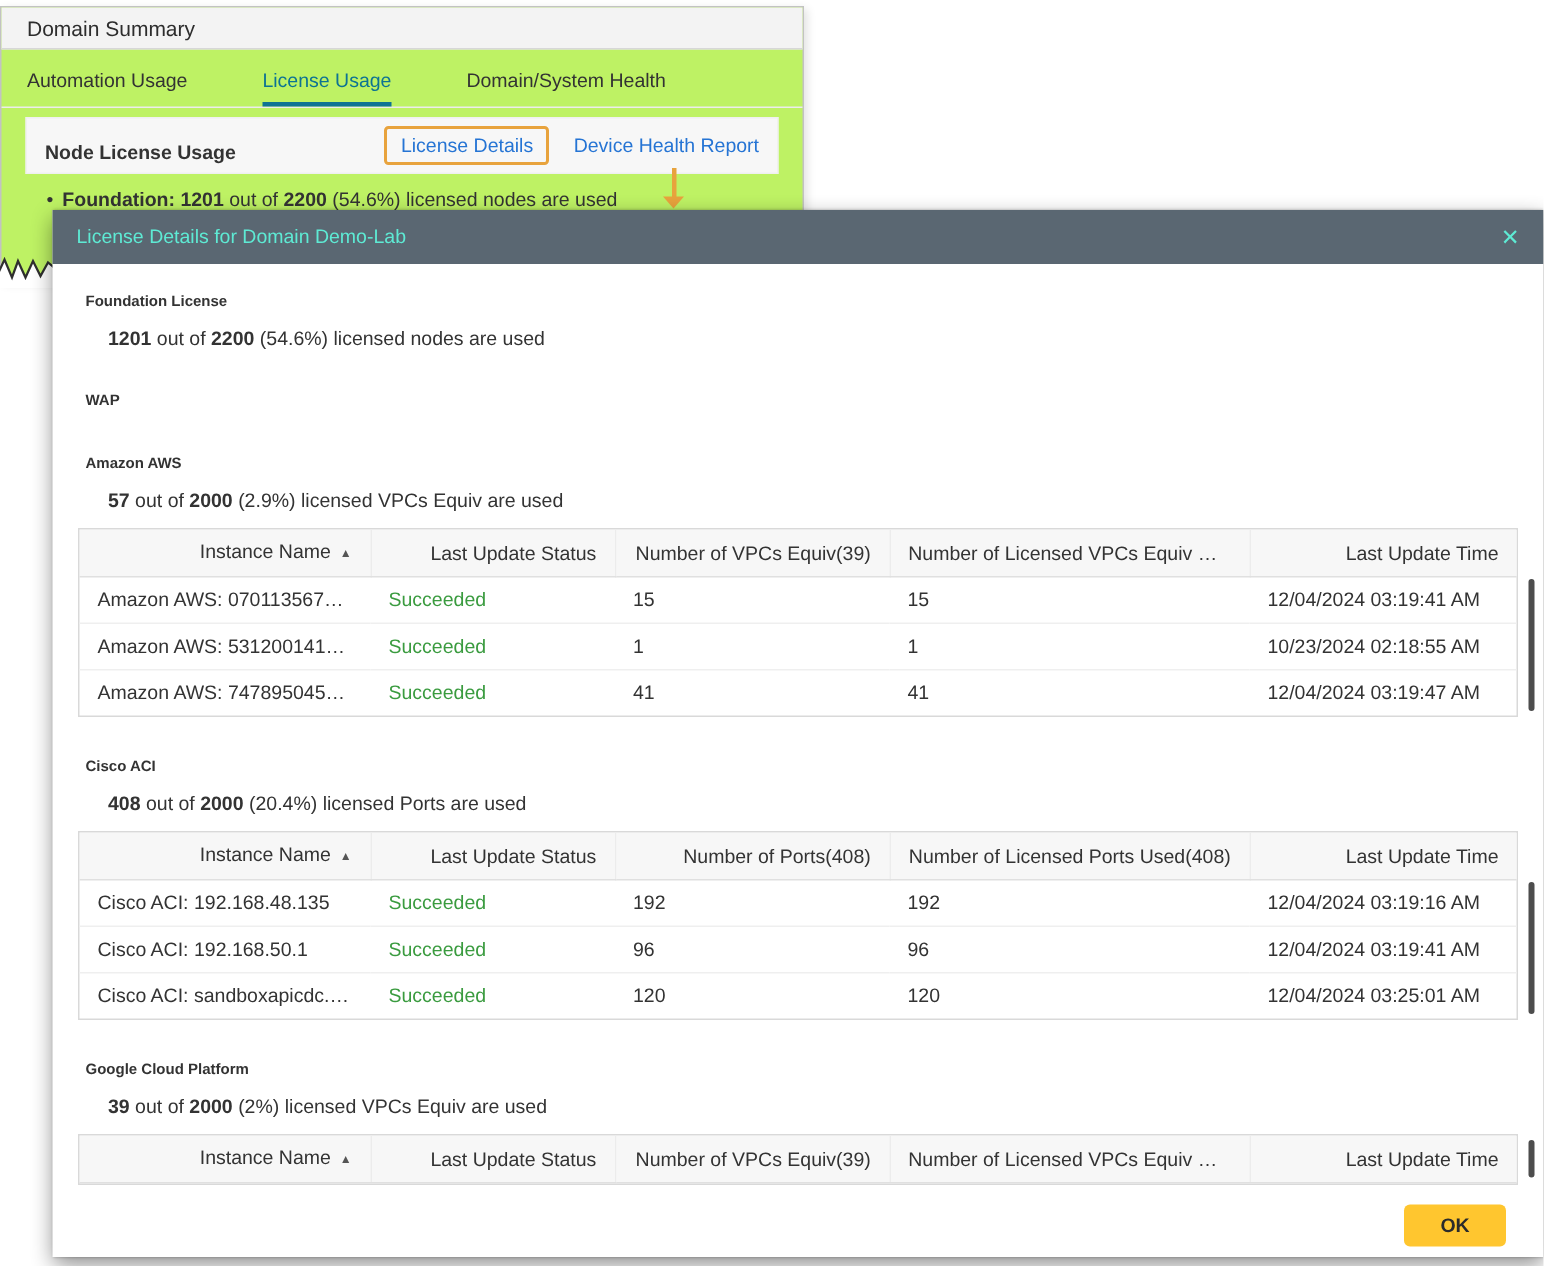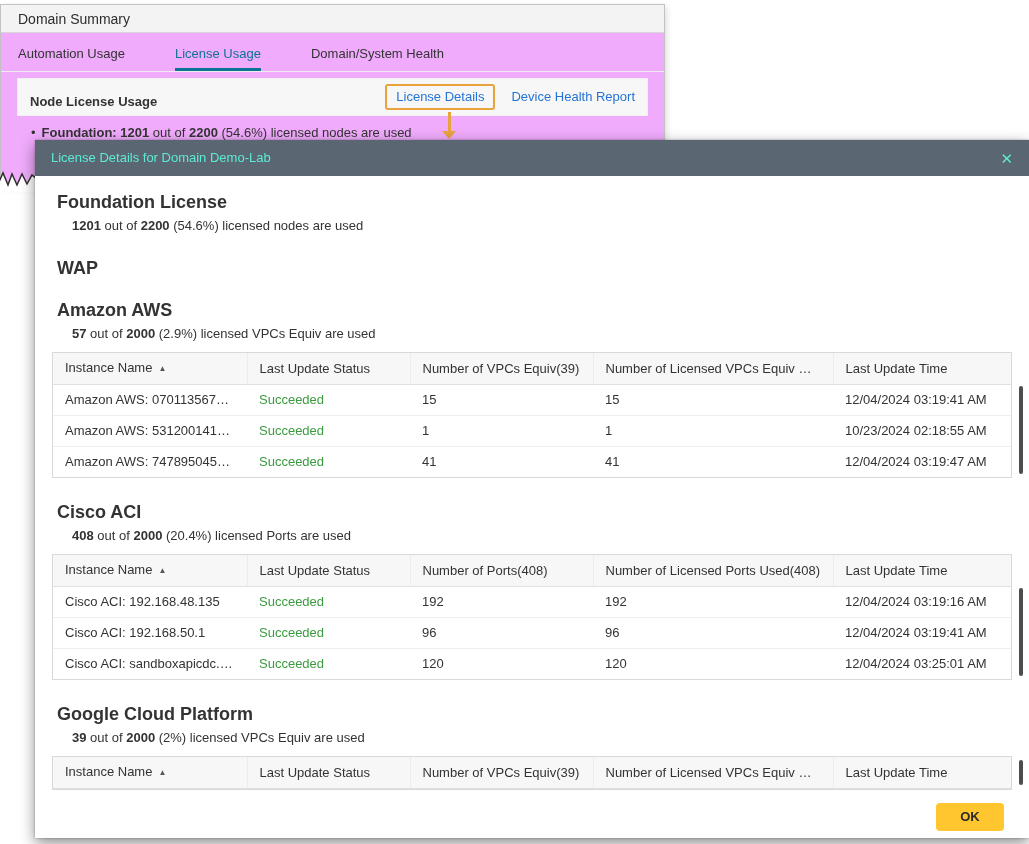--- a/index.html
+++ b/index.html
@@ -1,21 +1,21 @@
 <!DOCTYPE html>
 <html style="--accent-orange: #E8A33D; --link-blue: #2574D4; --tab-active-teal: #0D7393; --status-green: #3A9B3F; --modal-header-bg: #5A6772; --ok-yellow: #FFC62F;"><head>
 <meta charset="utf-8">
 <style>
 *{box-sizing:border-box;margin:0;padding:0}
 html,body{width:1029px;height:844px}
 body{position:relative;font-family:"Liberation Sans",sans-serif;font-size:13px;line-height:16px;color:#333;background:#fff;overflow:hidden}
 b{font-weight:bold}
 
 
-.bg-window{position:absolute;left:0;top:4px;width:665px;height:183px;background:#f0abfc;border:1px solid #c2c2c2;border-bottom:none;box-shadow:2px 2px 6px rgba(0,0,0,.12)}
+.bg-window{position:absolute;left:0;top:4px;width:536px;height:183px;background:#bef264;border:1px solid #c2c2c2;border-bottom:none;box-shadow:2px 2px 6px rgba(0,0,0,.12)}
 .win-header{height:28px;background:#f3f3f3;border-bottom:1px solid #d7d7d7;display:flex;align-items:center;padding:0 17px;font-size:14px;font-weight:500;color:#2d2d2d}
 .tabs{display:flex;gap:50px;padding:13px 17px 0;border-bottom:1px solid #ececec}
 .tab{padding-bottom:9px;cursor:pointer}
 .tab.active{color:var(--tab-active-teal,#0d7393);border-bottom:3px solid var(--tab-active-teal,#0d7393);padding-bottom:6px}
 .section-bar{margin:6px 16px 0;background:#f7f7f7;border:1px solid #f0f0f0;padding:5px 12px;display:flex;align-items:flex-end;min-height:34px}
 .sec-title{font-weight:bold}
 .bar-links{margin-left:auto;display:flex;align-items:center;gap:16px}
 .lic-link{color:var(--link-blue,#2574d4);cursor:pointer;white-space:nowrap}
 .boxed{border:2px solid var(--accent-orange,#e8a33d);border-radius:3px;padding:3px 9px}
 .bullet-line{padding:9px 18px 0 30px;white-space:nowrap}
@@ -28,25 +28,25 @@
 
 .torn{position:absolute;left:-2px;top:168px;z-index:6}
 
 
 .modal{position:absolute;left:35px;top:140px;width:994px;height:698px;background:#fff;box-shadow:0 5px 14px rgba(0,0,0,.45),0 0 2px rgba(0,0,0,.3);z-index:10}
 .modal-header{height:36px;background:var(--modal-header-bg,#5a6772);color:#5eead4;display:flex;align-items:center;padding:0 16px}
 .modal-close{margin-left:auto;cursor:pointer;font-size:15px;line-height:1}
 .modal-body{height:662px;padding:18px 17px 0 22px;overflow:hidden}
 .lic-section{margin-top:26px}
 .lic-section:first-child{margin-top:0}
-.lic-heading{font-size:18px;font-weight:bold;margin:0 0 8px}
+.lic-heading{font-size:10px;font-weight:bold;margin:0 0 8px}
 .summary{margin:4px;padding-left:11px}
 .table-wrap{position:relative;margin:10px 0 0 -5px;width:960px;border:1px solid #d9d9d9}
 table{border-collapse:collapse;width:100%;table-layout:fixed}
-th{background:#f7f7f7;text-align:left;font-weight:400;padding:7px 12px;border-bottom:1px solid #e0e0e0;border-right:1px solid #ececec;white-space:nowrap;overflow:hidden;text-overflow:ellipsis}
+th{background:#f7f7f7;text-align:right;font-weight:400;padding:7px 12px;border-bottom:1px solid #e0e0e0;border-right:1px solid #ececec;white-space:nowrap;overflow:hidden;text-overflow:ellipsis}
 th:last-child{border-right:none}
 td{padding:7px 12px;border-bottom:1px solid #efefef;white-space:nowrap;overflow:hidden;text-overflow:ellipsis}
 tr:last-child td{border-bottom:none}
 td.succeeded{color:var(--status-green,#3a9b3f)}
 .sort{font-size:8px;margin-left:6px;color:#555;vertical-align:1px}
 .v-thumb{position:absolute;right:-12px;width:4px;background:#4d4d4d;border-radius:2px}
 .ok-btn{position:absolute;right:25px;bottom:7px;width:68px;height:28px;background:var(--ok-yellow,#ffc62f);border:none;border-radius:4px;font:inherit;font-weight:bold;color:#2b2b2b;cursor:pointer}
 </style>
 </head>
 <body>

